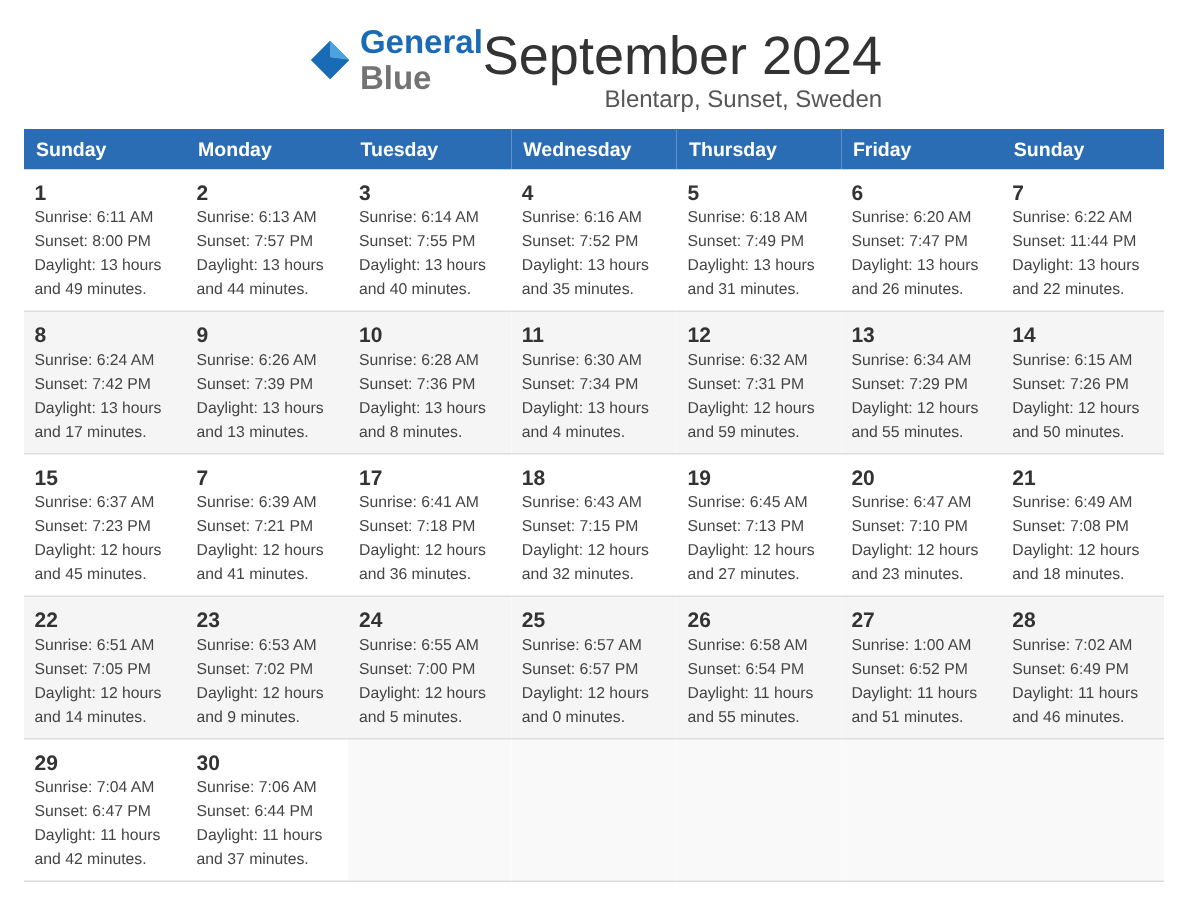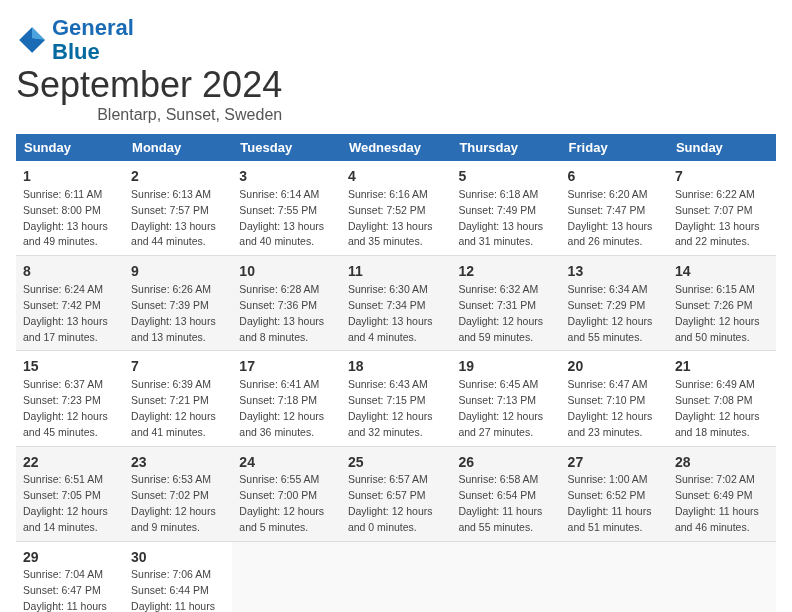--- a/index.html
+++ b/index.html
@@ -8,21 +8,20 @@
       background: #fff;
       width: 792px;
       min-height: 612px;
       padding: 16px;
     }
     .header {
       display: flex;
       justify-content: center;
       align-items: flex-start;
       margin-bottom: 10px;
-      flex-direction: column;
     }
     .logo {
       display: flex;
       align-items: center;
       gap: 4px;
     }
     .logo-text {
       font-size: 22px;
       font-weight: bold;
       color: #333;
@@ -94,21 +93,21 @@
 
 <div class="header">
   <div class="logo">
     <svg class="logo-icon" viewBox="0 0 40 40">
       <polygon points="20,4 36,20 20,36 4,20" fill="#1a6bb5"></polygon>
       <polygon points="20,4 36,20 20,18" fill="#4ca3dd"></polygon>
       <polygon points="20,18 36,20 20,36" fill="#1a6bb5"></polygon>
     </svg>
     <div class="logo-text">
       <span>General</span><br>
-      <span style="color:#0369a1;">Blue</span>
+      <span style="color:#737373;">Blue</span>
     </div>
   </div>
   <div class="title-block">
     <div class="month-title">September 2024</div>
     <div class="location">Blentarp, Sunset, Sweden</div>
   </div>
 </div>
 
 <table>
   <thead>
@@ -156,21 +155,21 @@
       </td>
         <td>
         <span class="day-num">6</span>
         <span class="day-info">Sunrise: 6:20 AM</span><br>
         <span class="day-info">Sunset: 7:47 PM</span><br>
         <span class="day-info">Daylight: 13 hours and 26 minutes.</span>
       </td>
         <td>
         <span class="day-num">7</span>
         <span class="day-info">Sunrise: 6:22 AM</span><br>
-        <span class="day-info">Sunset: 7:07 PM</span><br>
+        <span class="day-info">Sunset: 11:44 PM</span><br>
         <span class="day-info">Daylight: 13 hours and 22 minutes.</span>
       </td>
       </tr>
       <tr>
         <td>
         <span class="day-num">8</span>
         <span class="day-info">Sunrise: 6:24 AM</span><br>
         <span class="day-info">Sunset: 7:42 PM</span><br>
         <span class="day-info">Daylight: 13 hours and 17 minutes.</span>
       </td>

